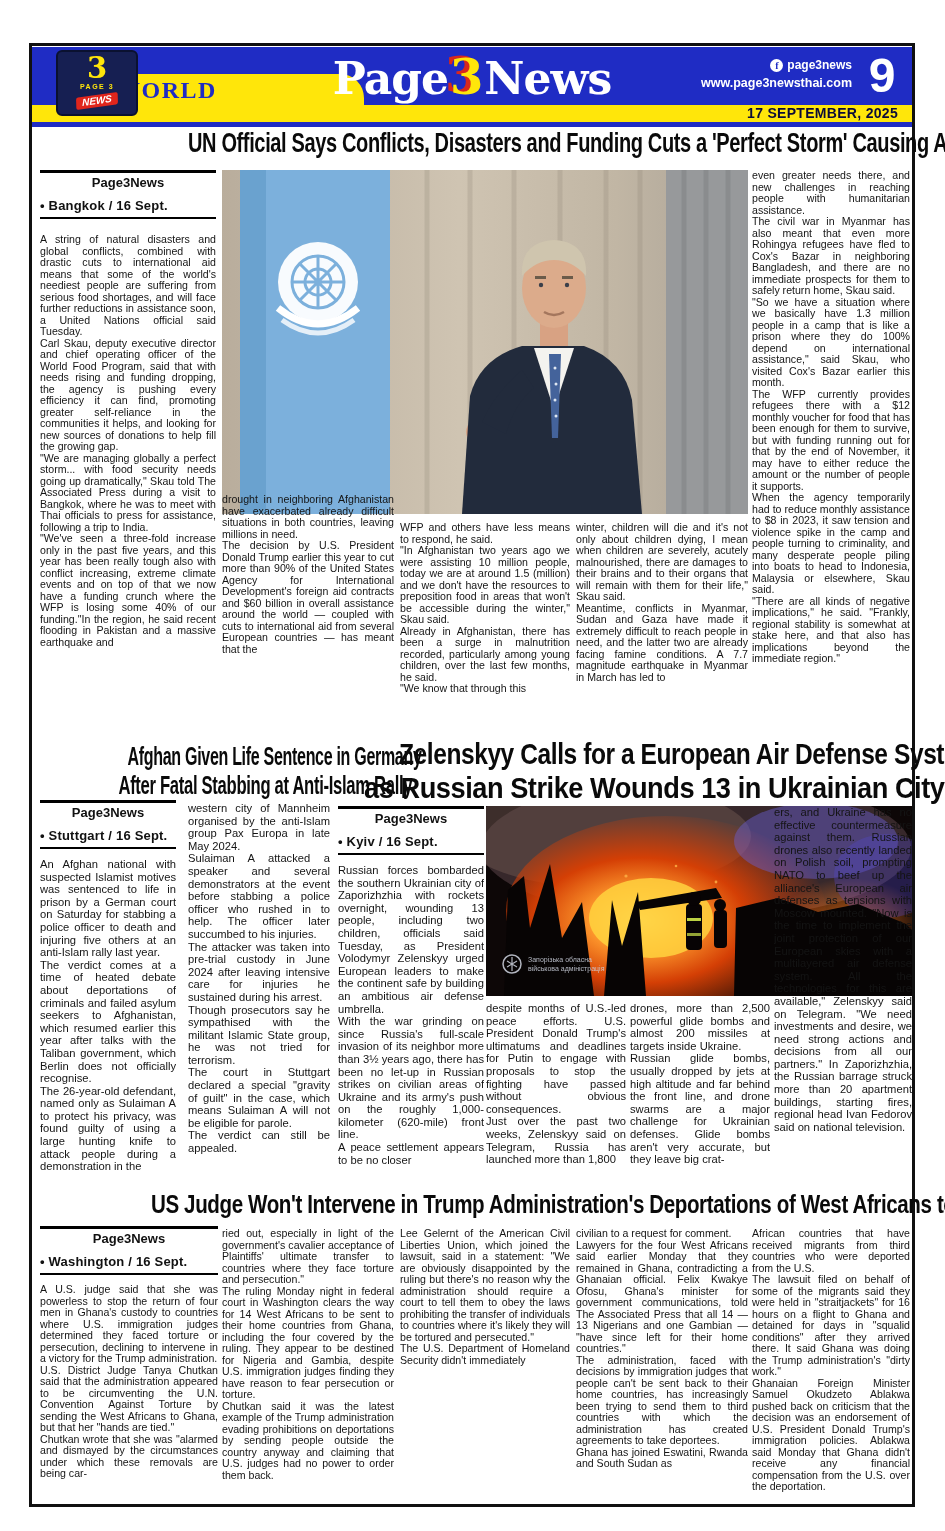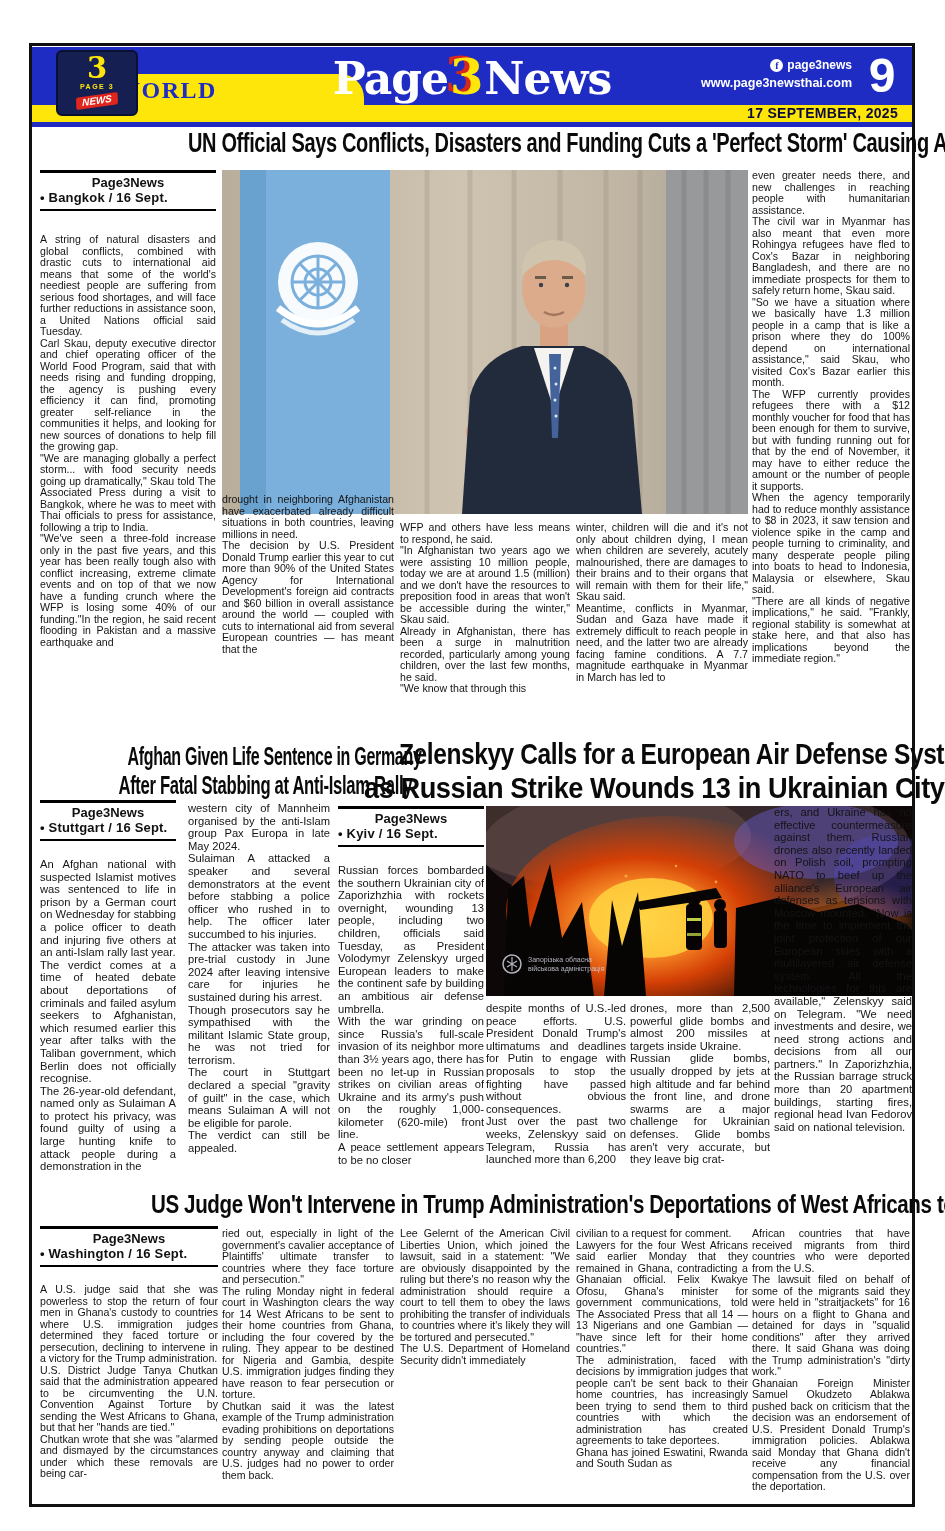--- a/index.html
+++ b/index.html
@@ -32,21 +32,21 @@
   .h-hunger{left:36px;top:127px;width:872px;height:34px;font-size:27px;line-height:32px;}
   .h-afghan{left:36px;top:742px;width:294px;}
   .h-afghan .hl-line{height:29px;line-height:28px;font-size:26px;}
   .h-zel{left:334px;top:737px;width:580px;}
   .h-zel .hl-line{height:34px;line-height:33px;font-size:30px;}
   .h-ghana{left:36px;top:1190px;width:872px;height:30px;font-size:26px;line-height:29px;}
 
   
   .byline{position:absolute;border-top:3px solid #000;border-bottom:2px solid #000;padding:2px 0 4px;background:#fff;}
   .byline-brand{text-align:center;font-weight:700;font-size:13px;line-height:15px;}
-  .byline-loc{font-weight:700;font-size:13px;line-height:15px;margin-top:0;letter-spacing:0.2px;}
+  .byline-loc{font-weight:700;font-size:13px;line-height:15px;margin-top:8px;letter-spacing:0.2px;}
   .bl-hunger{left:40px;top:170px;width:176px;}
   .bl-afghan{left:40px;top:800px;width:136px;}
   .bl-zel{left:338px;top:806px;width:146px;}
   .bl-ghana{left:40px;top:1226px;width:178px;}
 
   
   .c{position:absolute;overflow:hidden;text-align:justify;color:#141414;}
   .s1{font-size:10.6px;line-height:11.5px;}
   .s2{font-size:11.2px;line-height:12.6px;}
   .c p{margin:0;}
@@ -199,21 +199,21 @@
 
   <div class="headline h-afghan">
     <div class="hl-line"><span class="fit-line" style="transform: scaleX(0.616352);">Afghan Given Life Sentence in Germany</span></div>
     <div class="hl-line"><span class="fit-line" style="transform: scaleX(0.640523);">After Fatal Stabbing at Anti-Islam Rally</span></div>
   </div>
   <div class="byline bl-afghan">
     <div class="byline-brand">Page3News</div>
     <div class="byline-loc">•  Stuttgart  /   16 Sept.</div>
   </div>
   <div class="c s2 a2c1">
-      <p>An Afghan national with suspected Islamist motives was sentenced to life in prison by a German court on Wednesday for stabbing a police officer to death and injuring five others at an anti-Islam rally last year.</p>
+      <p>An Afghan national with suspected Islamist motives was sentenced to life in prison by a German court on Saturday for stabbing a police officer to death and injuring five others at an anti-Islam rally last year.</p>
       <p>The verdict comes at a time of heated debate about deportations of criminals and failed asylum seekers to Afghanistan, which resumed earlier this year after talks with the Taliban government, which Berlin does not officially recognise.</p>
       <p>The 26-year-old defendant, named only as Sulaiman A to protect his privacy, was found guilty of using a large hunting knife to attack people during a demonstration in the</p>
     </div>
   <div class="c s2 a2c2">
       <p>western city of Mannheim organised by the anti-Islam group Pax Europa in late May 2024.</p>
       <p>Sulaiman A attacked a speaker and several demonstrators at the event before stabbing a police officer who rushed in to help. The officer later succumbed to his injuries.</p>
       <p>The attacker was taken into pre-trial custody in June 2024 after leaving intensive care for injuries he sustained during his arrest.</p>
       <p>Though prosecutors say he sympathised with the militant Islamic State group, he was not tried for terrorism.</p>
       <p>The court in Stuttgart declared a special "gravity of guilt" in the case, which means Sulaiman A will not be eligible for parole.</p>
       <p>The verdict can still be appealed.</p>
@@ -278,21 +278,21 @@
     </svg>
   </div>
 
   <div class="c s2 a3c1">
       <p>Russian forces bombarded the southern Ukrainian city of Zaporizhzhia with rockets overnight, wounding 13 people, including two children, officials said Tuesday, as President Volodymyr Zelenskyy urged European leaders to make the continent safe by building an ambitious air defense umbrella.</p>
       <p>With the war grinding on since Russia's full-scale invasion of its neighbor more than 3½ years ago, there has been no let-up in Russian strikes on civilian areas of Ukraine and its army's push on the roughly 1,000-kilometer (620-mile) front line.</p>
       <p>A peace settlement appears to be no closer</p>
     </div>
   <div class="c s2 a3c2">
       <p>despite months of U.S.-led peace efforts. U.S. President Donald Trump's ultimatums and deadlines for Putin to engage with proposals to stop the fighting have passed without obvious consequences.</p>
-      <p>Just over the past two weeks, Zelenskyy said on Telegram, Russia has launched more than 6,200</p>
+      <p>Just over the past two weeks, Zelenskyy said on Telegram, Russia has launched more than 1,800</p>
     </div>
   <div class="c s2 a3c3">
       <p>drones, more than 2,500 powerful glide bombs and almost 200 missiles at targets inside Ukraine.</p>
       <p>Russian glide bombs, usually dropped by jets at high altitude and far behind the front line, and drone swarms are a major challenge for Ukrainian defenses. Glide bombs aren't very accurate, but they leave big crat-</p>
     </div>
   <div class="c s2 a3c4">
       <p>ers, and Ukraine has no effective countermeasure against them. Russian drones also recently landed on Polish soil, prompting NATO to beef up the alliance's European air defenses as tensions with Moscow mounted. "Now is the time to implement the joint protection of our European skies with a multilayered air defense system. All the technologies for this are available," Zelenskyy said on Telegram. "We need investments and desire, we need strong actions and decisions from all our partners." In Zaporizhzhia, the Russian barrage struck more than 20 apartment buildings, starting fires, regional head Ivan Fedorov said on national television.</p>
     </div>
 
   <div class="headline h-ghana"><span class="fit-line" style="transform: scaleX(0.791289);">US Judge Won't Intervene in Trump Administration's Deportations of West Africans to Ghana</span></div>

